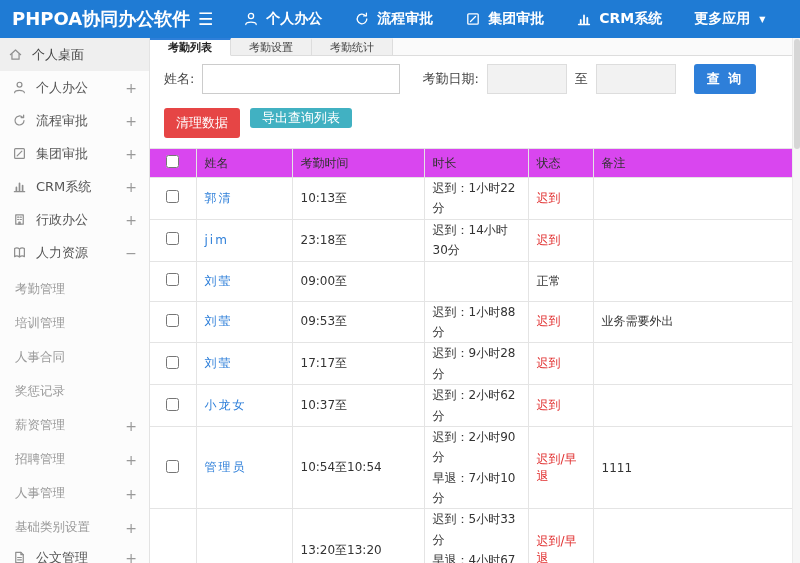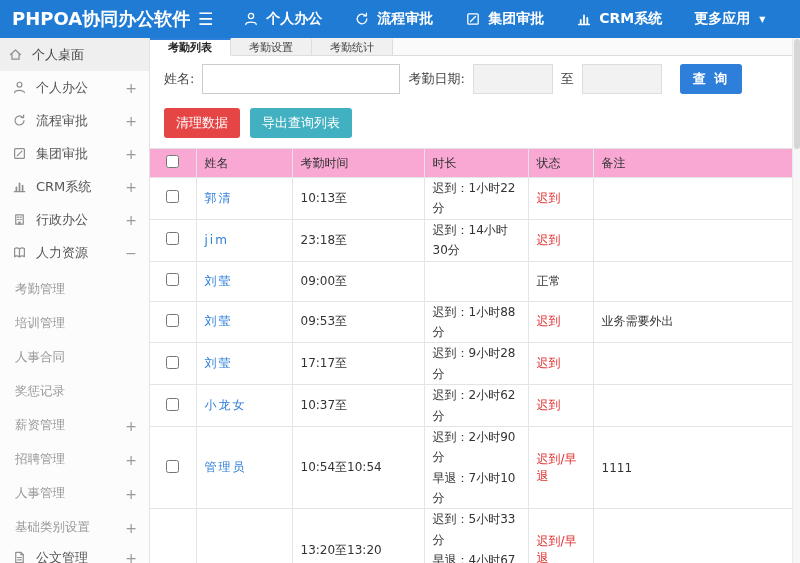--- a/index.html
+++ b/index.html
@@ -42,32 +42,32 @@
 
   .tabbar { display:flex; background:#fafafa; border-bottom:1px solid #ddd; height:35px; }
   .tab { display:flex; align-items:center; padding:0 18px; background:#f0f0f0; border-right:1px solid #ddd;
          border-top:2px solid transparent; color:#444; font-size:11px; cursor:pointer; margin-bottom:-1px;
          border-bottom:1px solid #ddd; white-space:nowrap; }
   .tab.active { background:#fff; border-bottom:1px solid #fff; border-top:2px solid var(--accent); font-weight:bold; color:#222; }
 
   .filterbar { display:flex; align-items:center; gap:8px; padding:8px 14px; font-size:13px; color:#444; }
   .txt { height:30px; border:1px solid #ccc; padding:0 8px; font-size:13px; font-family:inherit; outline:none; background:#fff; }
   .name-input { width:198px; }
-  .ml { }
+  .ml { margin-left:14px; }
   .date-input { width:80px; background:#f2f2f2; border-color:#ddd; }
   .btn { border:none; color:#fff; font-size:13px; font-family:inherit; border-radius:3px; cursor:pointer; white-space:nowrap; }
   .btn-search { background:var(--accent); height:30px; padding:0 13px; font-weight:bold; margin-left:10px; letter-spacing:2px; }
   .actionbar { display:flex; gap:10px; padding:6px 14px 10px; }
   .btn-danger { background:var(--danger); height:30px; padding:0 12px; }
-  .btn-teal { background:var(--teal); height:30px; padding:0 12px; }
+  .btn-teal { background:var(--teal); height:20px; padding:0 12px; }
 
   
   .grid { width:100%; border-collapse:collapse; font-size:12px; color:#333; table-layout:fixed; }
   .grid th, .grid td { border:1px solid #e4e4e4; padding:0 8px; text-align:left; overflow:hidden; }
-  .grid th { background:#f9a8d4; height:29px; font-weight:normal; color:#333; }
+  .grid th { background:#d946ef; height:29px; font-weight:normal; color:#333; }
   .grid td { height:40px; }
   .grid .chk { text-align:center; padding:0; }
   .grid td:first-child, .grid th:first-child { border-left:none; }
   .grid td:last-child,  .grid th:last-child  { border-right:none; }
   .name-link { color:var(--link); letter-spacing:2px; cursor:pointer; text-decoration:none; }
   .duration-cell { white-space:pre-line; line-height:1.7; }
   .status-late { color:var(--redtext); }
   .status-normal { color:#333; }
   input[type=checkbox] { width:13px; height:13px; accent-color:#bbb; cursor:pointer; }
 

